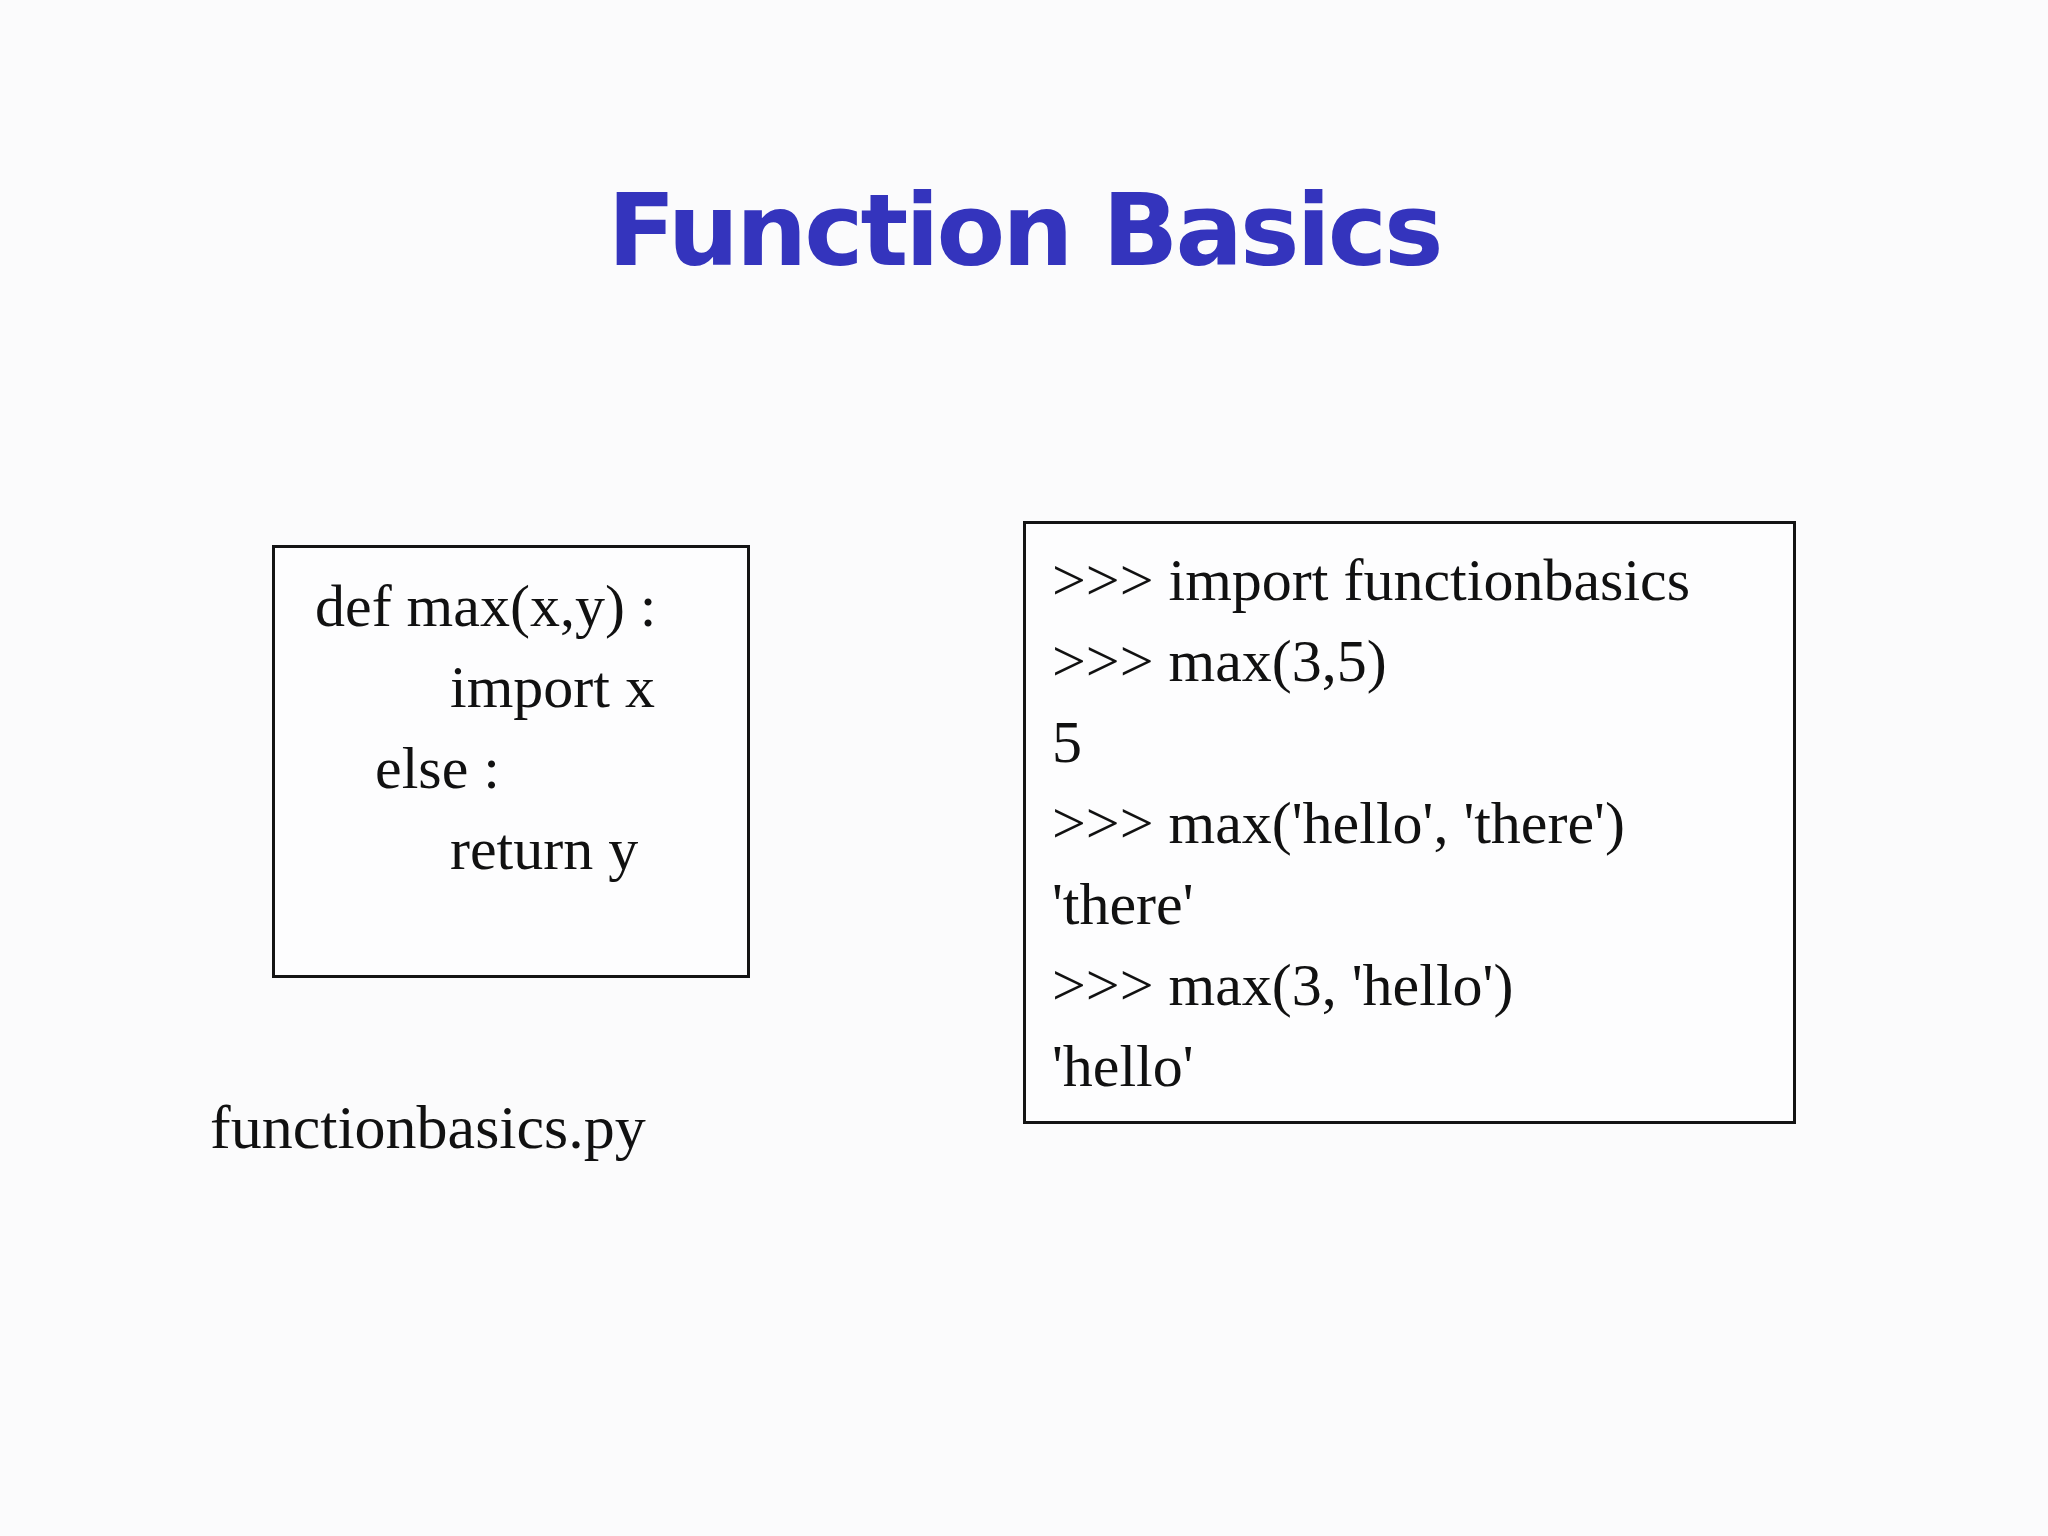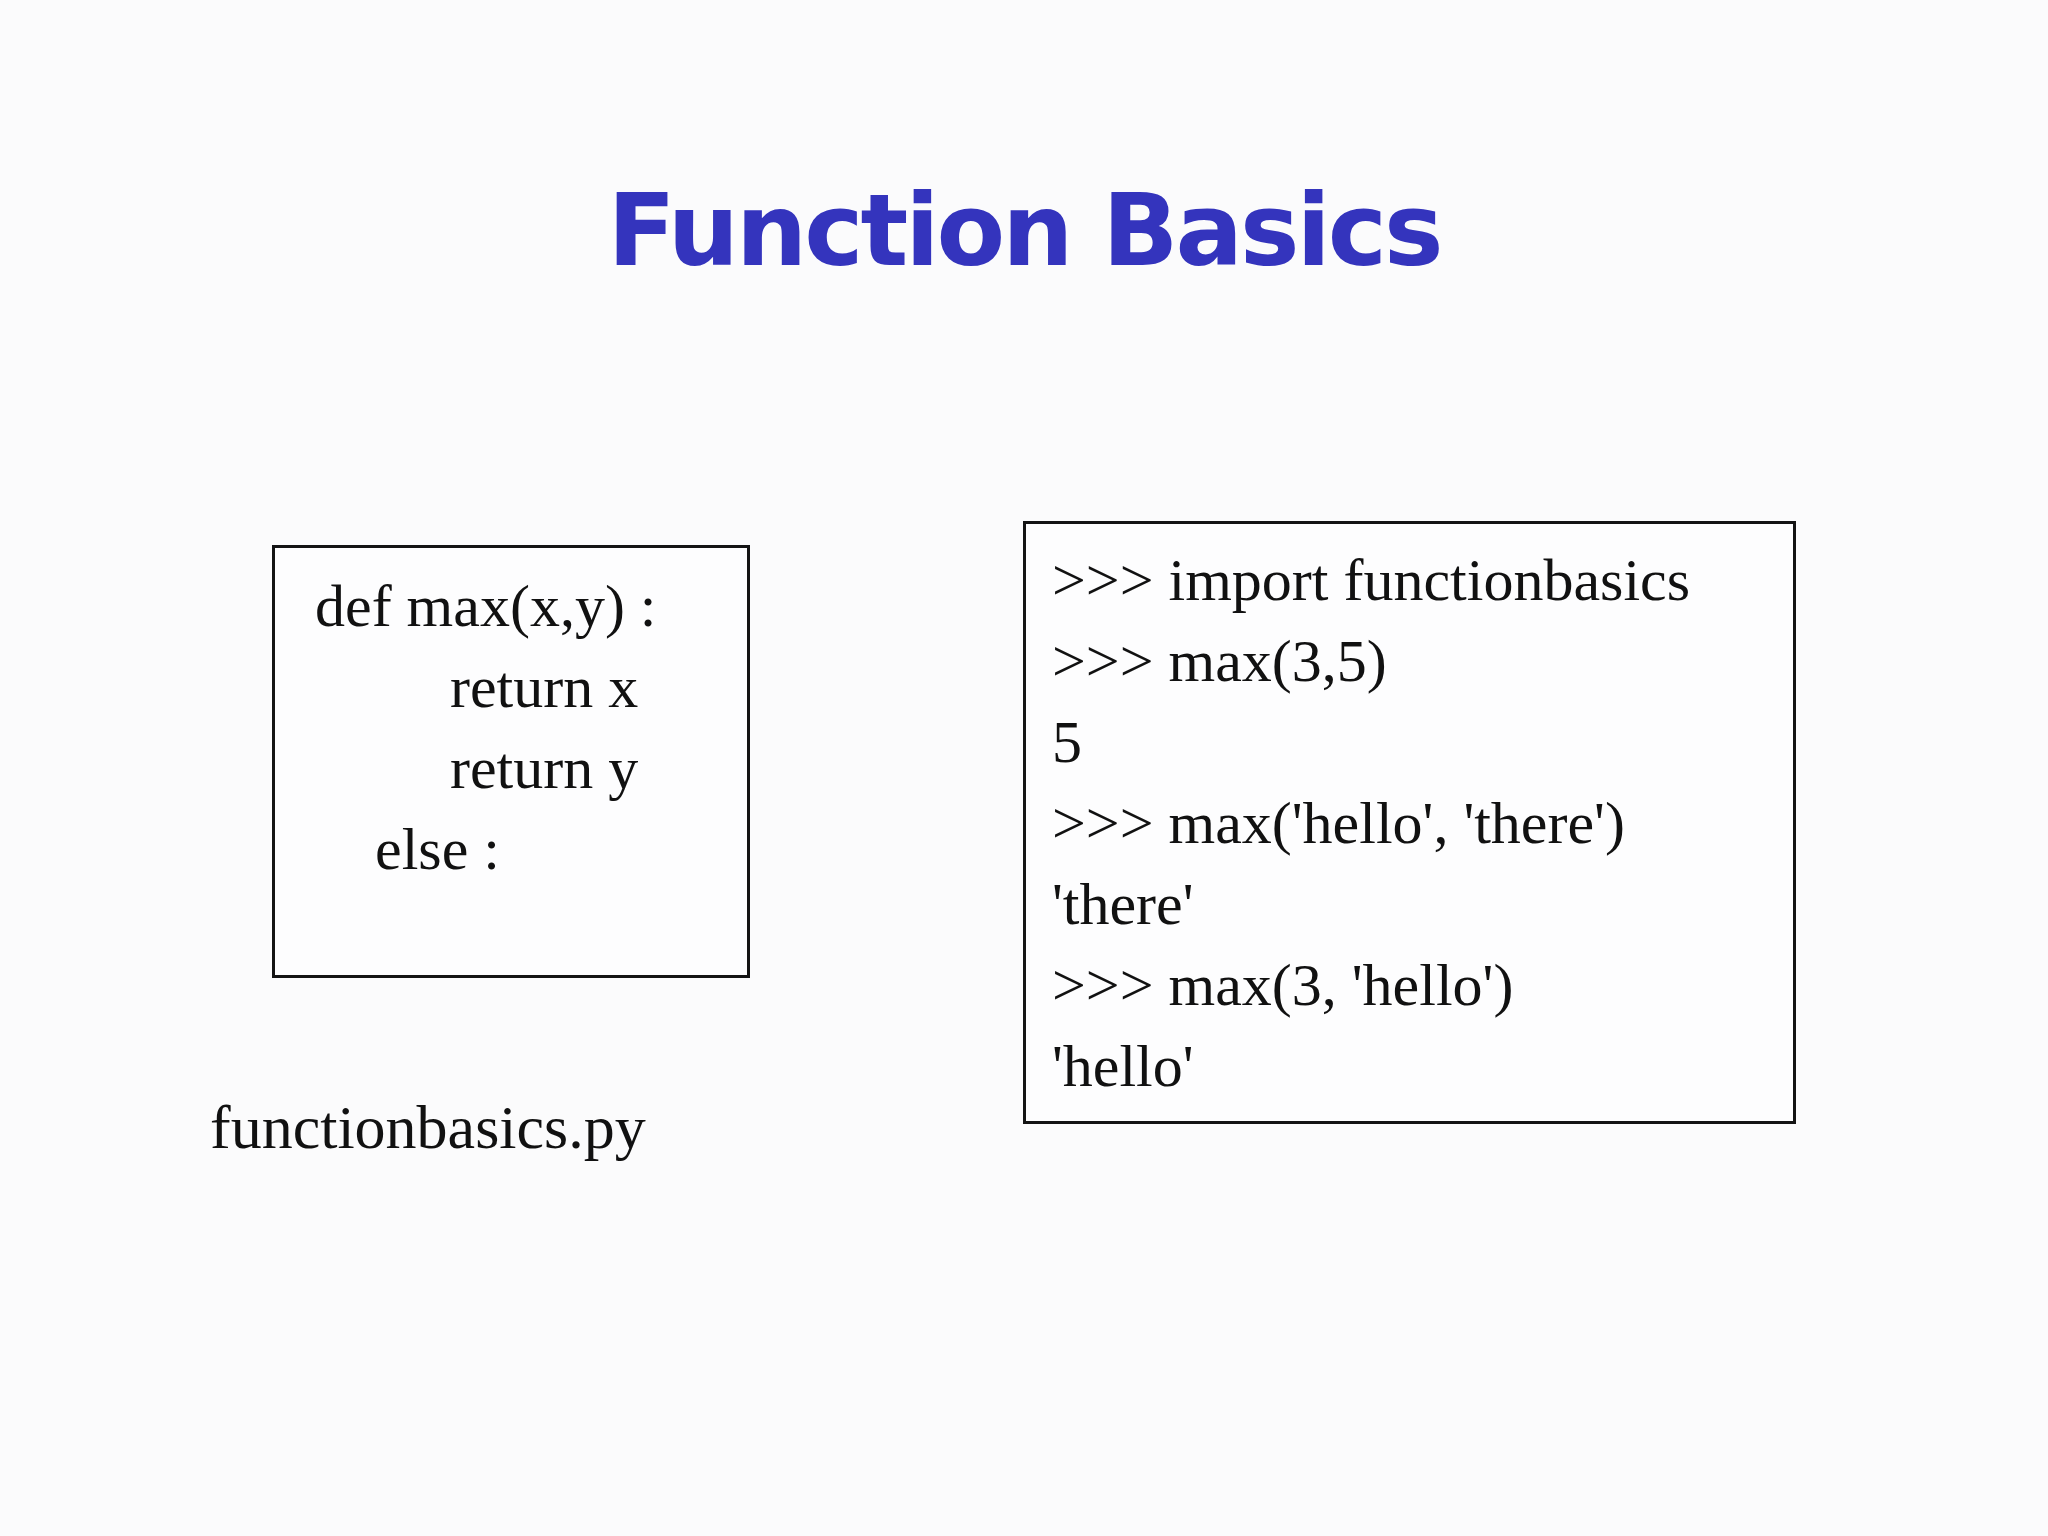--- a/index.html
+++ b/index.html
@@ -70,23 +70,23 @@
 </style>
 </head>
 <body>
 
 <div class="slide">
 
   <div class="slide-title">Function Basics</div>
 
   <div class="code-box">
     <div class="code-line">def max(x,y) :</div>
-    <div class="code-line">         return x</div>
+    <div class="code-line">         import x</div>
+    <div class="code-line">    else :</div>
     <div class="code-line">         return y</div>
-    <div class="code-line">    else :</div>
   </div>
 
   <div class="session-box">
     <div class="session-line">&gt;&gt;&gt; import functionbasics</div>
     <div class="session-line">&gt;&gt;&gt; max(3,5)</div>
     <div class="session-line">5</div>
     <div class="session-line">&gt;&gt;&gt; max('hello', 'there')</div>
     <div class="session-line">'there'</div>
     <div class="session-line">&gt;&gt;&gt; max(3, 'hello')</div>
     <div class="session-line">'hello'</div>

